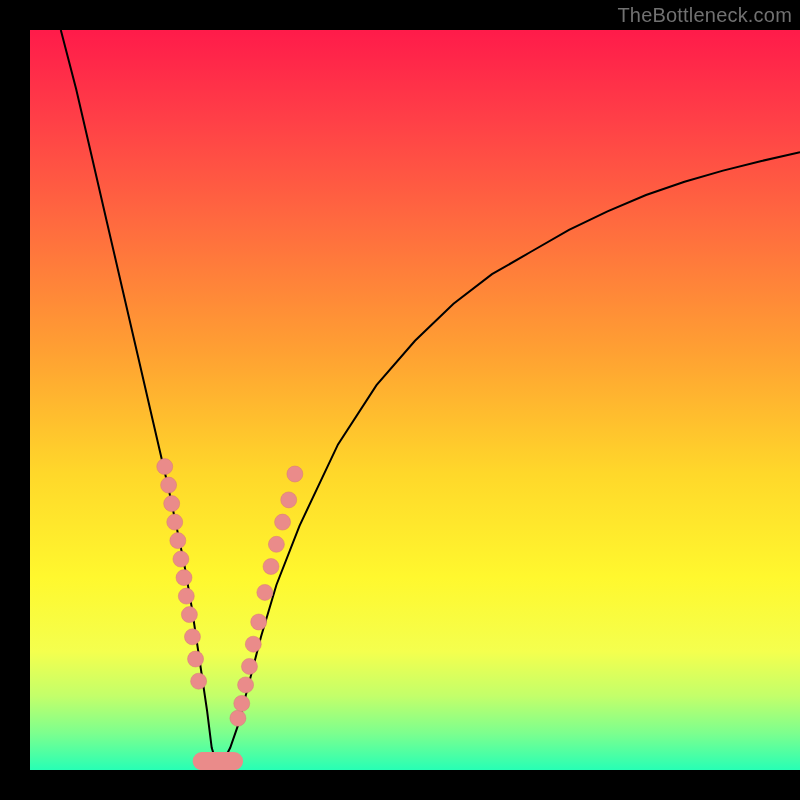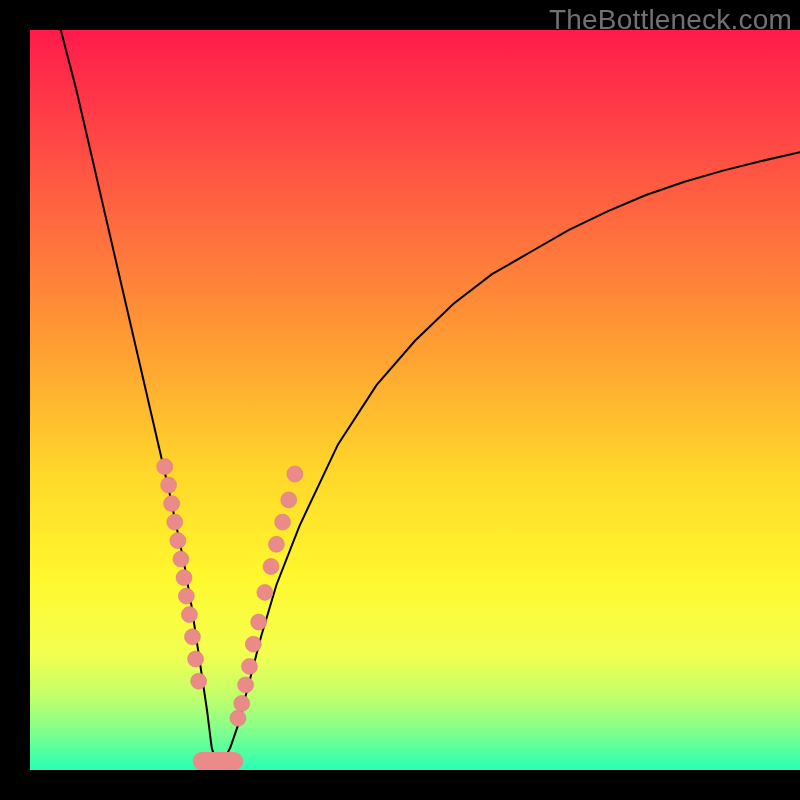--- a/index.html
+++ b/index.html
@@ -35,21 +35,21 @@
       #c3ff6a 90%,
       #7dff8e 95%,
       #27ffb5 100%
     );
   }
   .watermark {
     position: absolute;
     top: 4px;
     right: 8px;
     color: #717171;
-    font-size: 28px;
+    font-size: 20px;
     font-weight: 500;
     letter-spacing: 0.2px;
     user-select: none;
   }
   svg.curve {
     position: absolute;
     left: 0; top: 0;
     width: 770px;
     height: 740px;
   }

